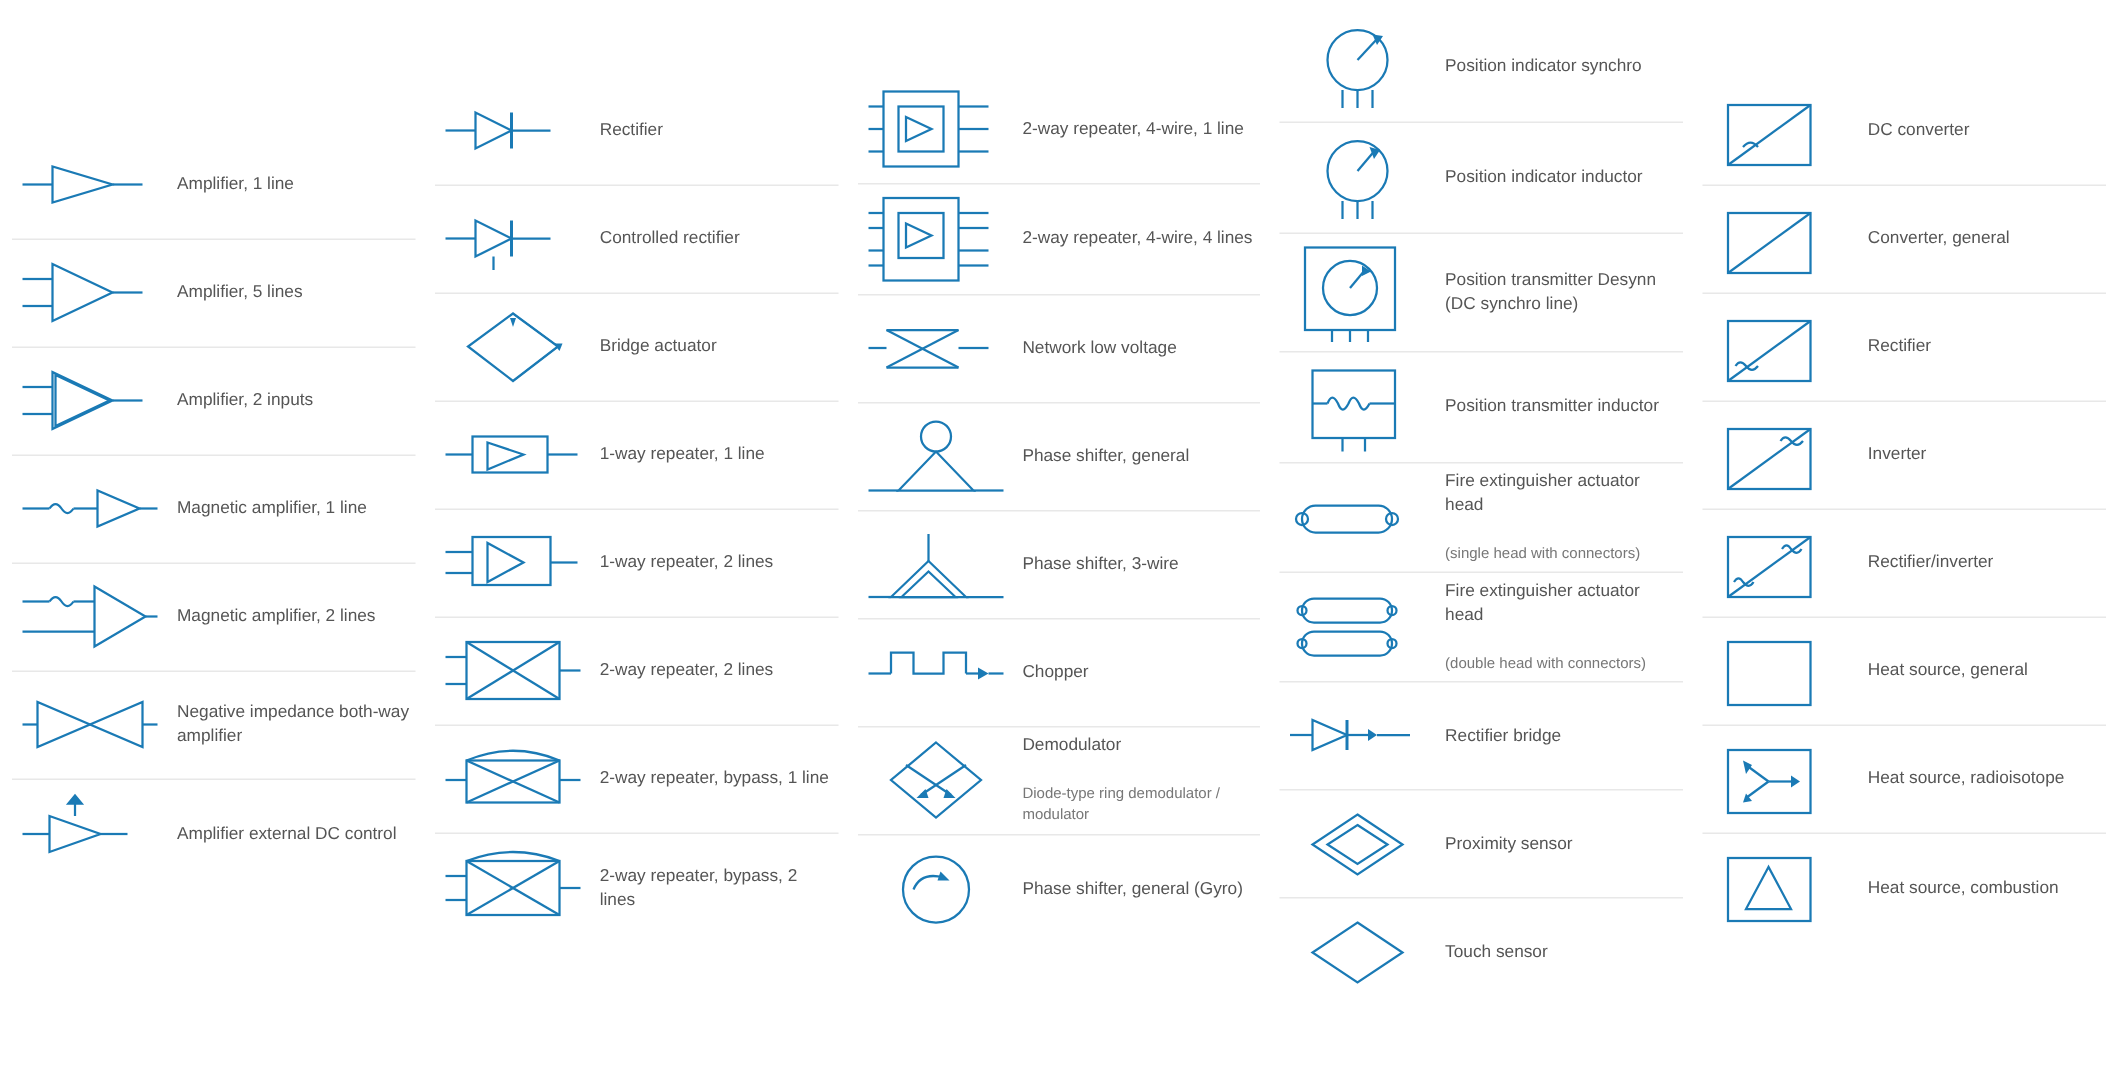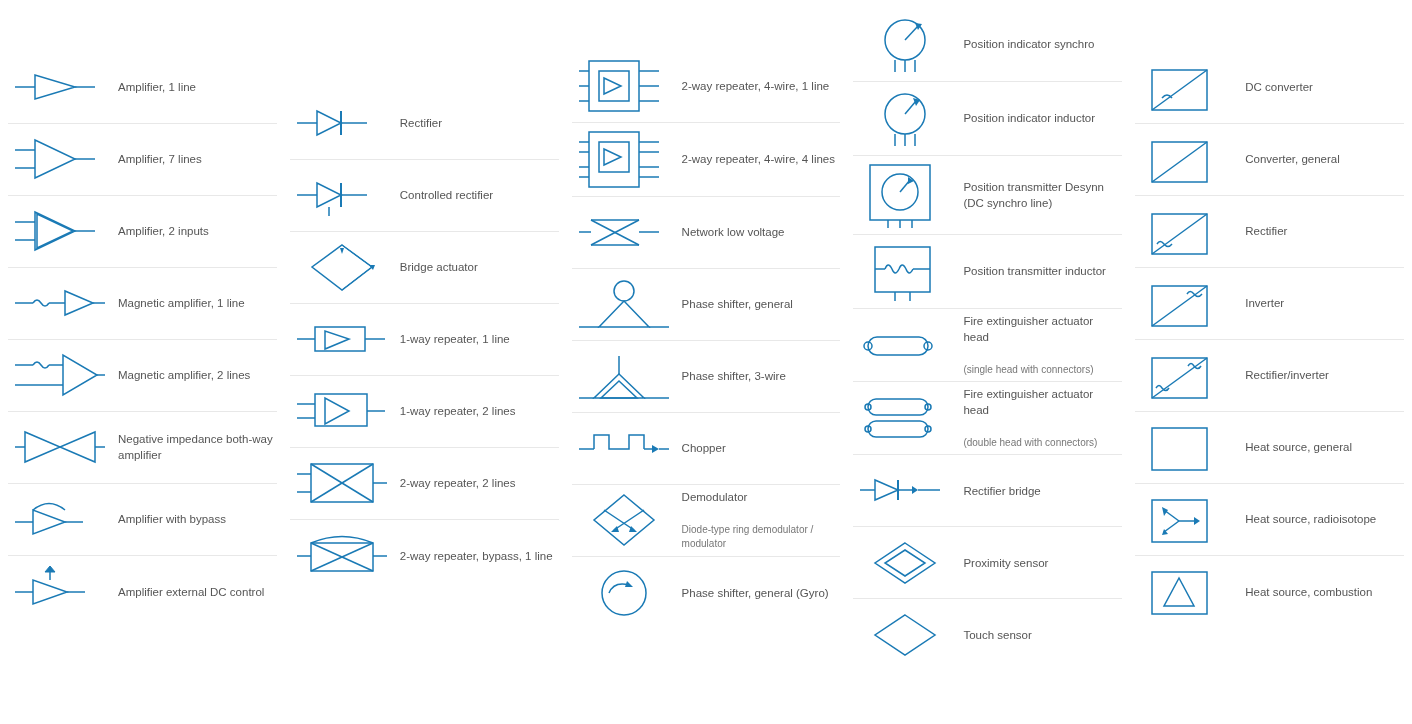--- a/index.html
+++ b/index.html
@@ -85,21 +85,21 @@
     <div class="symbol-row">
       <div class="symbol-area">
         <svg width="90" height="50" viewBox="0 0 90 50">
           <line x1="0" y1="16" x2="20" y2="16" stroke="#1a7ab5" stroke-width="1.5"></line>
           <line x1="0" y1="34" x2="20" y2="34" stroke="#1a7ab5" stroke-width="1.5"></line>
           <polygon points="20,6 20,44 60,25" fill="none" stroke="#1a7ab5" stroke-width="1.5"></polygon>
           <line x1="60" y1="25" x2="80" y2="25" stroke="#1a7ab5" stroke-width="1.5"></line>
         </svg>
       </div>
       <div class="label-area">
-        <span>Amplifier, 7 lines</span>
+        <span>Amplifier, 5 lines</span>
       </div>
     </div>
 
     <div class="symbol-row">
       <div class="symbol-area">
         <svg width="90" height="50" viewBox="0 0 90 50">
           <line x1="0" y1="16" x2="20" y2="16" stroke="#1a7ab5" stroke-width="1.5"></line>
           <line x1="0" y1="34" x2="20" y2="34" stroke="#1a7ab5" stroke-width="1.5"></line>
           <polygon points="20,6 20,44 60,25" fill="none" stroke="#1a7ab5" stroke-width="1.5"></polygon>
           <line x1="60" y1="25" x2="80" y2="25" stroke="#1a7ab5" stroke-width="1.5"></line>
@@ -153,34 +153,20 @@
           <polygon points="10,10 10,40 45,25" fill="none" stroke="#1a7ab5" stroke-width="1.5"></polygon>
           <polygon points="80,10 80,40 45,25" fill="none" stroke="#1a7ab5" stroke-width="1.5"></polygon>
           <line x1="80" y1="25" x2="90" y2="25" stroke="#1a7ab5" stroke-width="1.5"></line>
         </svg>
       </div>
       <div class="label-area">
         <span>Negative impedance both-way amplifier</span>
       </div>
     </div>
 
-    <div class="symbol-row">
-      <div class="symbol-area">
-        <svg width="90" height="55" viewBox="0 0 90 55">
-          <line x1="0" y1="30" x2="18" y2="30" stroke="#1a7ab5" stroke-width="1.5"></line>
-          <polygon points="18,18 18,42 50,30" fill="none" stroke="#1a7ab5" stroke-width="1.5"></polygon>
-          <line x1="50" y1="30" x2="68" y2="30" stroke="#1a7ab5" stroke-width="1.5"></line>
-
-          <path d="M18,18 Q34,5 50,18" fill="none" stroke="#1a7ab5" stroke-width="1.5"></path>
-        </svg>
-      </div>
-      <div class="label-area">
-        <span>Amplifier with bypass</span>
-      </div>
-    </div>
 
     <div class="symbol-row">
       <div class="symbol-area">
         <svg width="90" height="55" viewBox="0 0 90 55">
           <line x1="0" y1="28" x2="18" y2="28" stroke="#1a7ab5" stroke-width="1.5"></line>
           <polygon points="18,16 18,40 52,28" fill="none" stroke="#1a7ab5" stroke-width="1.5"></polygon>
           <line x1="52" y1="28" x2="70" y2="28" stroke="#1a7ab5" stroke-width="1.5"></line>
 
           <line x1="35" y1="16" x2="35" y2="5" stroke="#1a7ab5" stroke-width="1.5"></line>
           <polygon points="30,8 35,2 40,8" fill="#1a7ab5" stroke="#1a7ab5" stroke-width="1"></polygon>
@@ -302,20 +288,36 @@
           <line x1="76" y1="28" x2="90" y2="28" stroke="#1a7ab5" stroke-width="1.5"></line>
 
           <path d="M14,15 Q45,2 76,15" fill="none" stroke="#1a7ab5" stroke-width="1.5"></path>
         </svg>
       </div>
       <div class="label-area">
         <span>2-way repeater, bypass, 1 line</span>
       </div>
     </div>
 
+    <div class="symbol-row">
+      <div class="symbol-area">
+        <svg width="90" height="60" viewBox="0 0 90 60">
+          <line x1="0" y1="22" x2="14" y2="22" stroke="#1a7ab5" stroke-width="1.5"></line>
+          <line x1="0" y1="38" x2="14" y2="38" stroke="#1a7ab5" stroke-width="1.5"></line>
+          <rect x="14" y="12" width="62" height="36" fill="none" stroke="#1a7ab5" stroke-width="1.5"></rect>
+          <line x1="14" y1="12" x2="76" y2="48" stroke="#1a7ab5" stroke-width="1.5"></line>
+          <line x1="76" y1="12" x2="14" y2="48" stroke="#1a7ab5" stroke-width="1.5"></line>
+          <line x1="76" y1="30" x2="90" y2="30" stroke="#1a7ab5" stroke-width="1.5"></line>
+          <path d="M14,12 Q45,0 76,12" fill="none" stroke="#1a7ab5" stroke-width="1.5"></path>
+        </svg>
+      </div>
+      <div class="label-area">
+        <span>2-way repeater, bypass, 2 lines</span>
+      </div>
+    </div>
 
   </div>
 
   <div class="col-divider"></div>
 
   <div class="column">
 
     <div class="symbol-row">
       <div class="symbol-area">
         <svg width="90" height="60" viewBox="0 0 90 60">

